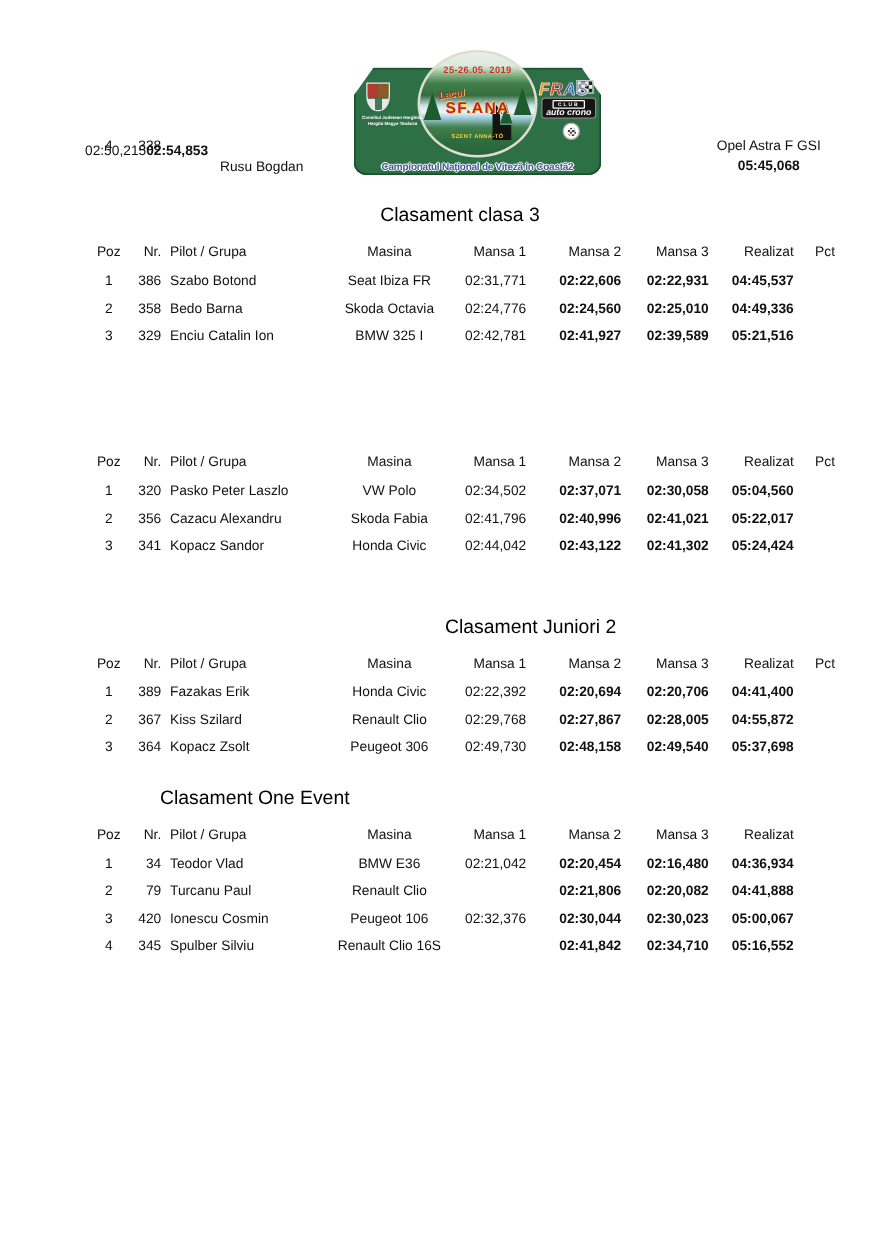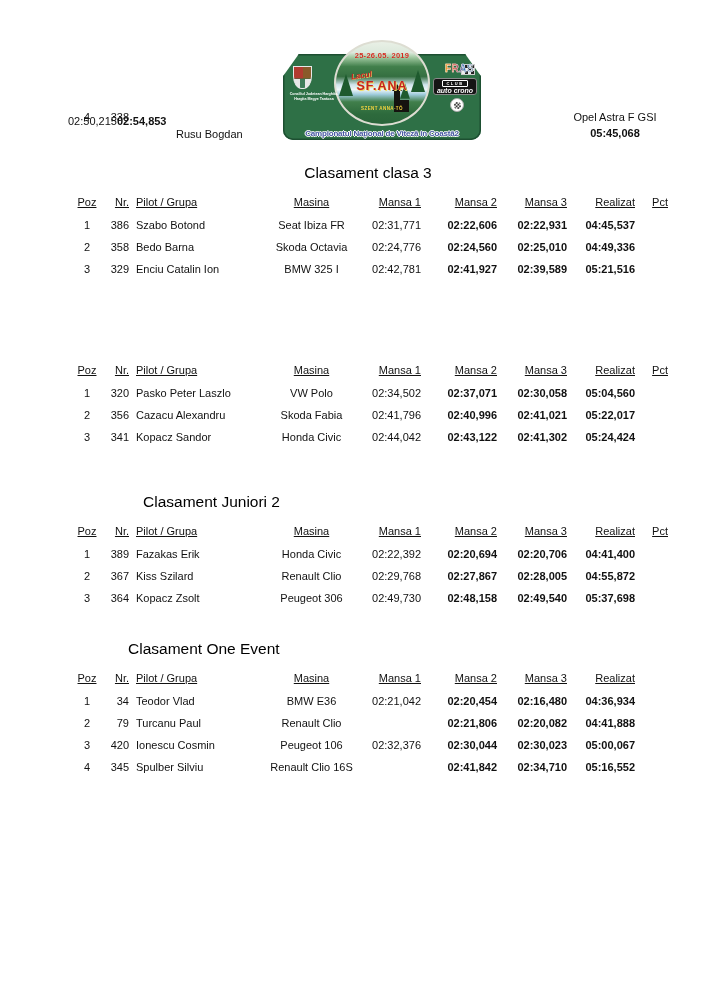--- a/index.html
+++ b/index.html
@@ -42,21 +42,21 @@
   .crest{position:absolute;left:10px;top:26px;width:19px;height:23px;z-index:4;
       border:1px solid #e8e8e8;box-sizing:border-box;border-radius:0 0 45% 45%/0 0 55% 55%;
       background:linear-gradient(90deg,#b23b30 0 50%,#8a5a2a 50% 100%) top/100% 55% no-repeat,
                  linear-gradient(90deg,#e8e8e8 0 33%,#3f7d5a 33% 66%,#e8e8e8 66% 100%) bottom/100% 45% no-repeat;}
   .council{position:absolute;left:0;top:52px;width:62px;text-align:center;font-size:3.6px;
       line-height:1.35;color:#fff;font-weight:bold;z-index:4;}
   .fras{position:absolute;right:4px;top:23px;width:48px;height:13px;z-index:4;}
   .fras .chk{position:absolute;right:2px;top:1px;width:12px;height:9px;
       background-image:conic-gradient(#222 25%,#eee 25% 50%,#222 50% 75%,#eee 75%);
       background-size:6px 6px;border:.5px solid #ccc;}
-  .fras .fras-text{position:absolute;left:16px;top:0;font-size:10px;font-weight:900;
+  .fras .fras-text{position:absolute;left:2px;top:0;font-size:14px;font-weight:900;font-style:italic;
       background:linear-gradient(90deg,#f5a623,#d0342c 35%,#2e6fbd 65%,#9aa0a6 100%);
       -webkit-background-clip:text;background-clip:text;color:transparent;
       -webkit-text-stroke:.4px #fff;letter-spacing:.5px;}
   .clubbox{position:absolute;right:4px;top:38px;width:44px;height:17px;background:#151515;
       border:1px solid #888;border-radius:3px;text-align:center;z-index:4;box-sizing:border-box;}
   .clubbox .club{display:block;margin:1px auto 0;width:24px;font-size:4px;font-weight:bold;
       color:#fff;border:.5px solid #fff;border-radius:1px;line-height:5px;letter-spacing:1.5px;}
   .clubbox .crono{display:block;color:#fff;font-style:italic;font-weight:bold;font-size:7px;line-height:8px;}
   .badge{position:absolute;right:17px;top:58px;width:14px;height:14px;background:#fff;border:1px solid #aaa;
       border-radius:50%;z-index:4;display:flex;align-items:center;justify-content:center;box-sizing:border-box;}
@@ -65,25 +65,25 @@
   .metalubs{position:absolute;left:0;right:0;bottom:15px;text-align:center;font-size:13px;font-weight:bold;
       letter-spacing:2.5px;color:#ececec;text-shadow:1px 1px 1px #1d4f31,-0.5px -0.5px 0 #a8c4b1;z-index:4;}
   .champ{position:absolute;left:0;right:0;bottom:2px;text-align:center;font-size:8px;font-weight:bold;
       white-space:nowrap;color:#4456a0;letter-spacing:-.2px;z-index:4;
       text-shadow:-1px 0 0 #fff,1px 0 0 #fff,0 -1px 0 #fff,0 1px 0 #fff;}
 
   
   .section{position:absolute;left:0;width:706px;}
   .tbl-title{font-size:15.5px;font-weight:normal;line-height:18px;margin-bottom:8px;color:#000;}
   .title-center{width:600px;margin-left:68px;text-align:center;}
-  .title-left-143{margin-left:143px;text-align:left;}
+  .title-left-143{margin-left:143px;text-align:center;}
   .title-left-128{margin-left:128px;text-align:left;}
   table.res{border-collapse:collapse;table-layout:fixed;width:600px;margin-left:68px;
       font-size:11px;color:#111;}
-  table.res th{font-weight:normal;height:24px;vertical-align:middle;padding:0;text-decoration:underline;}
+  table.res th{font-weight:normal;height:24px;vertical-align:middle;padding:0;}
   table.res td{height:22px;vertical-align:middle;padding:0;}
   .c-poz{text-align:center;}
   .c-nr{text-align:right;}
   .c-pilot{text-align:left;padding-left:7px !important;}
   .c-masina{text-align:center;padding-left:3px !important;}
   .c-m1,.c-m2,.c-m3,.c-real,.c-pct{text-align:right;}
   td.c-m2,td.c-m3,td.c-real{font-weight:bold;}
 </style>
 </head>
 <body>
@@ -334,21 +334,21 @@
             <td class="c-m1">02:49,730</td>
             <td class="c-m2">02:48,158</td>
             <td class="c-m3">02:49,540</td>
             <td class="c-real">05:37,698</td>
             <td class="c-pct"></td>
           </tr>
         </tbody>
     </table>
   </div>
 
-  <div class="section" style="top:630px;margin-top:10px;">
+  <div class="section" style="top:630px;">
     <div class="tbl-title title-left-128">Clasament One Event</div>
     <table class="res">
       <colgroup>
           <col style="width:38px">
           <col style="width:23px">
           <col style="width:133px">
           <col style="width:96px">
         <col style="width:63px">
           <col style="width:76px">
           <col style="width:70px">

